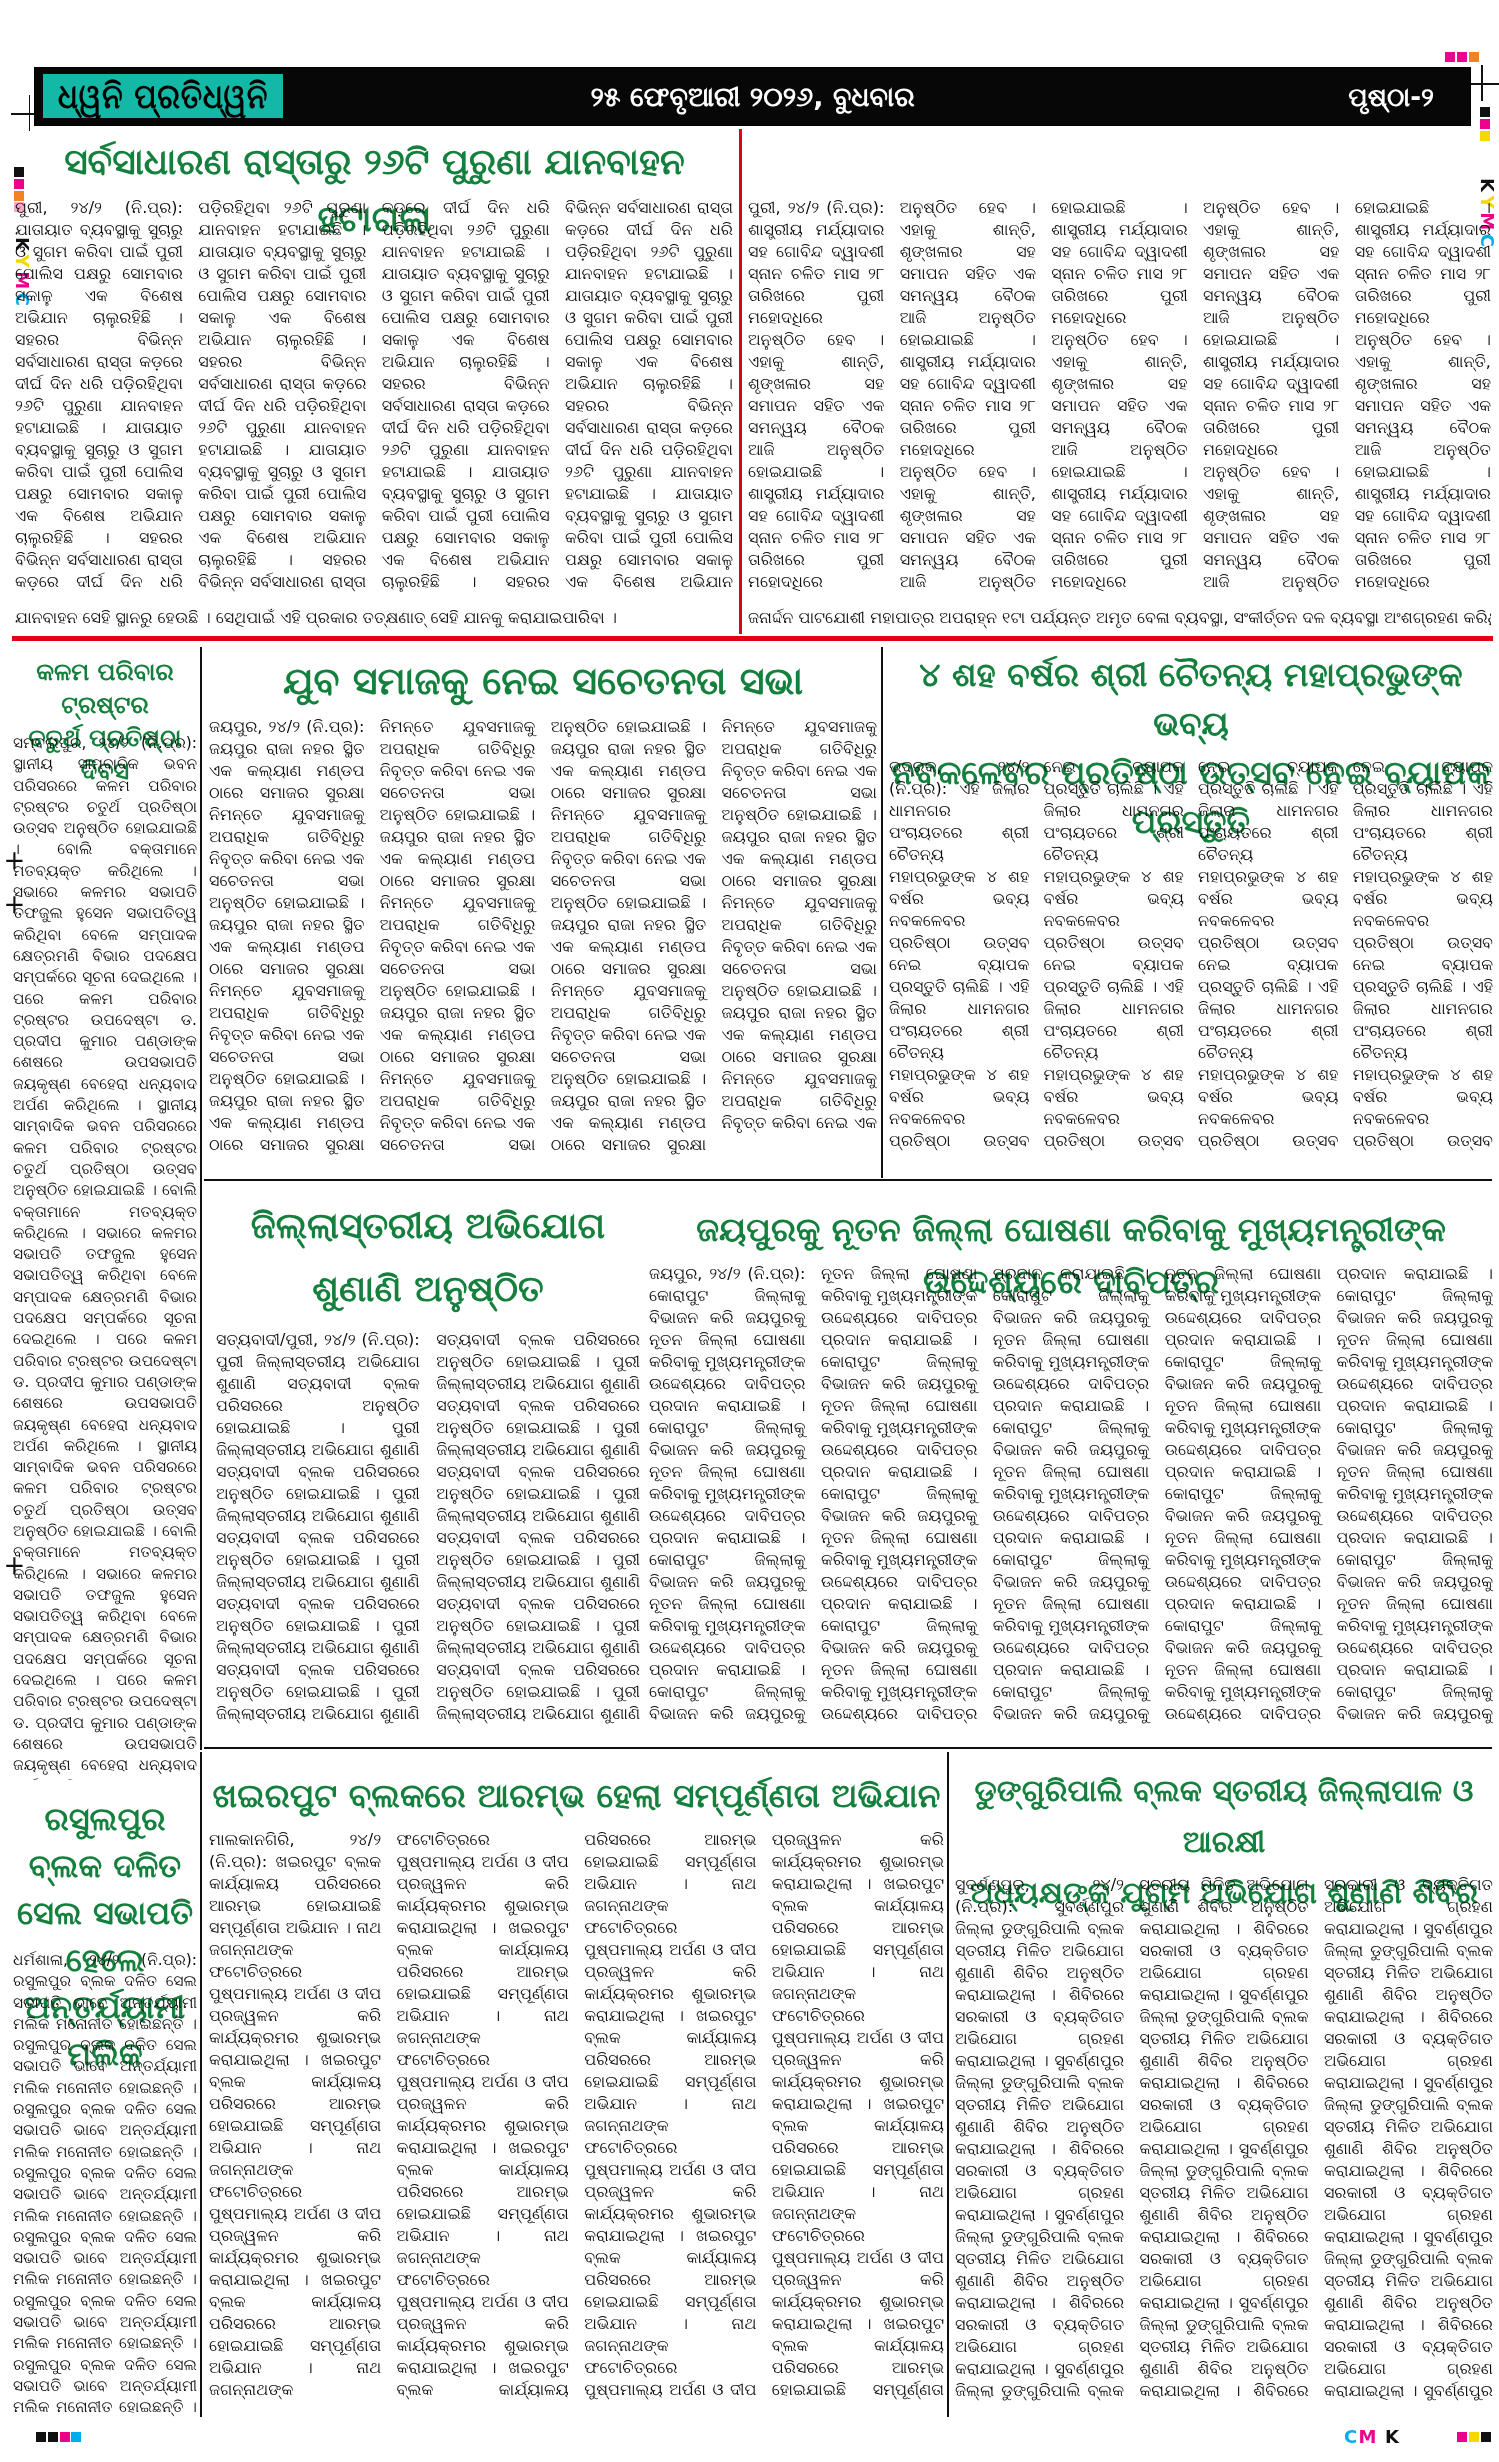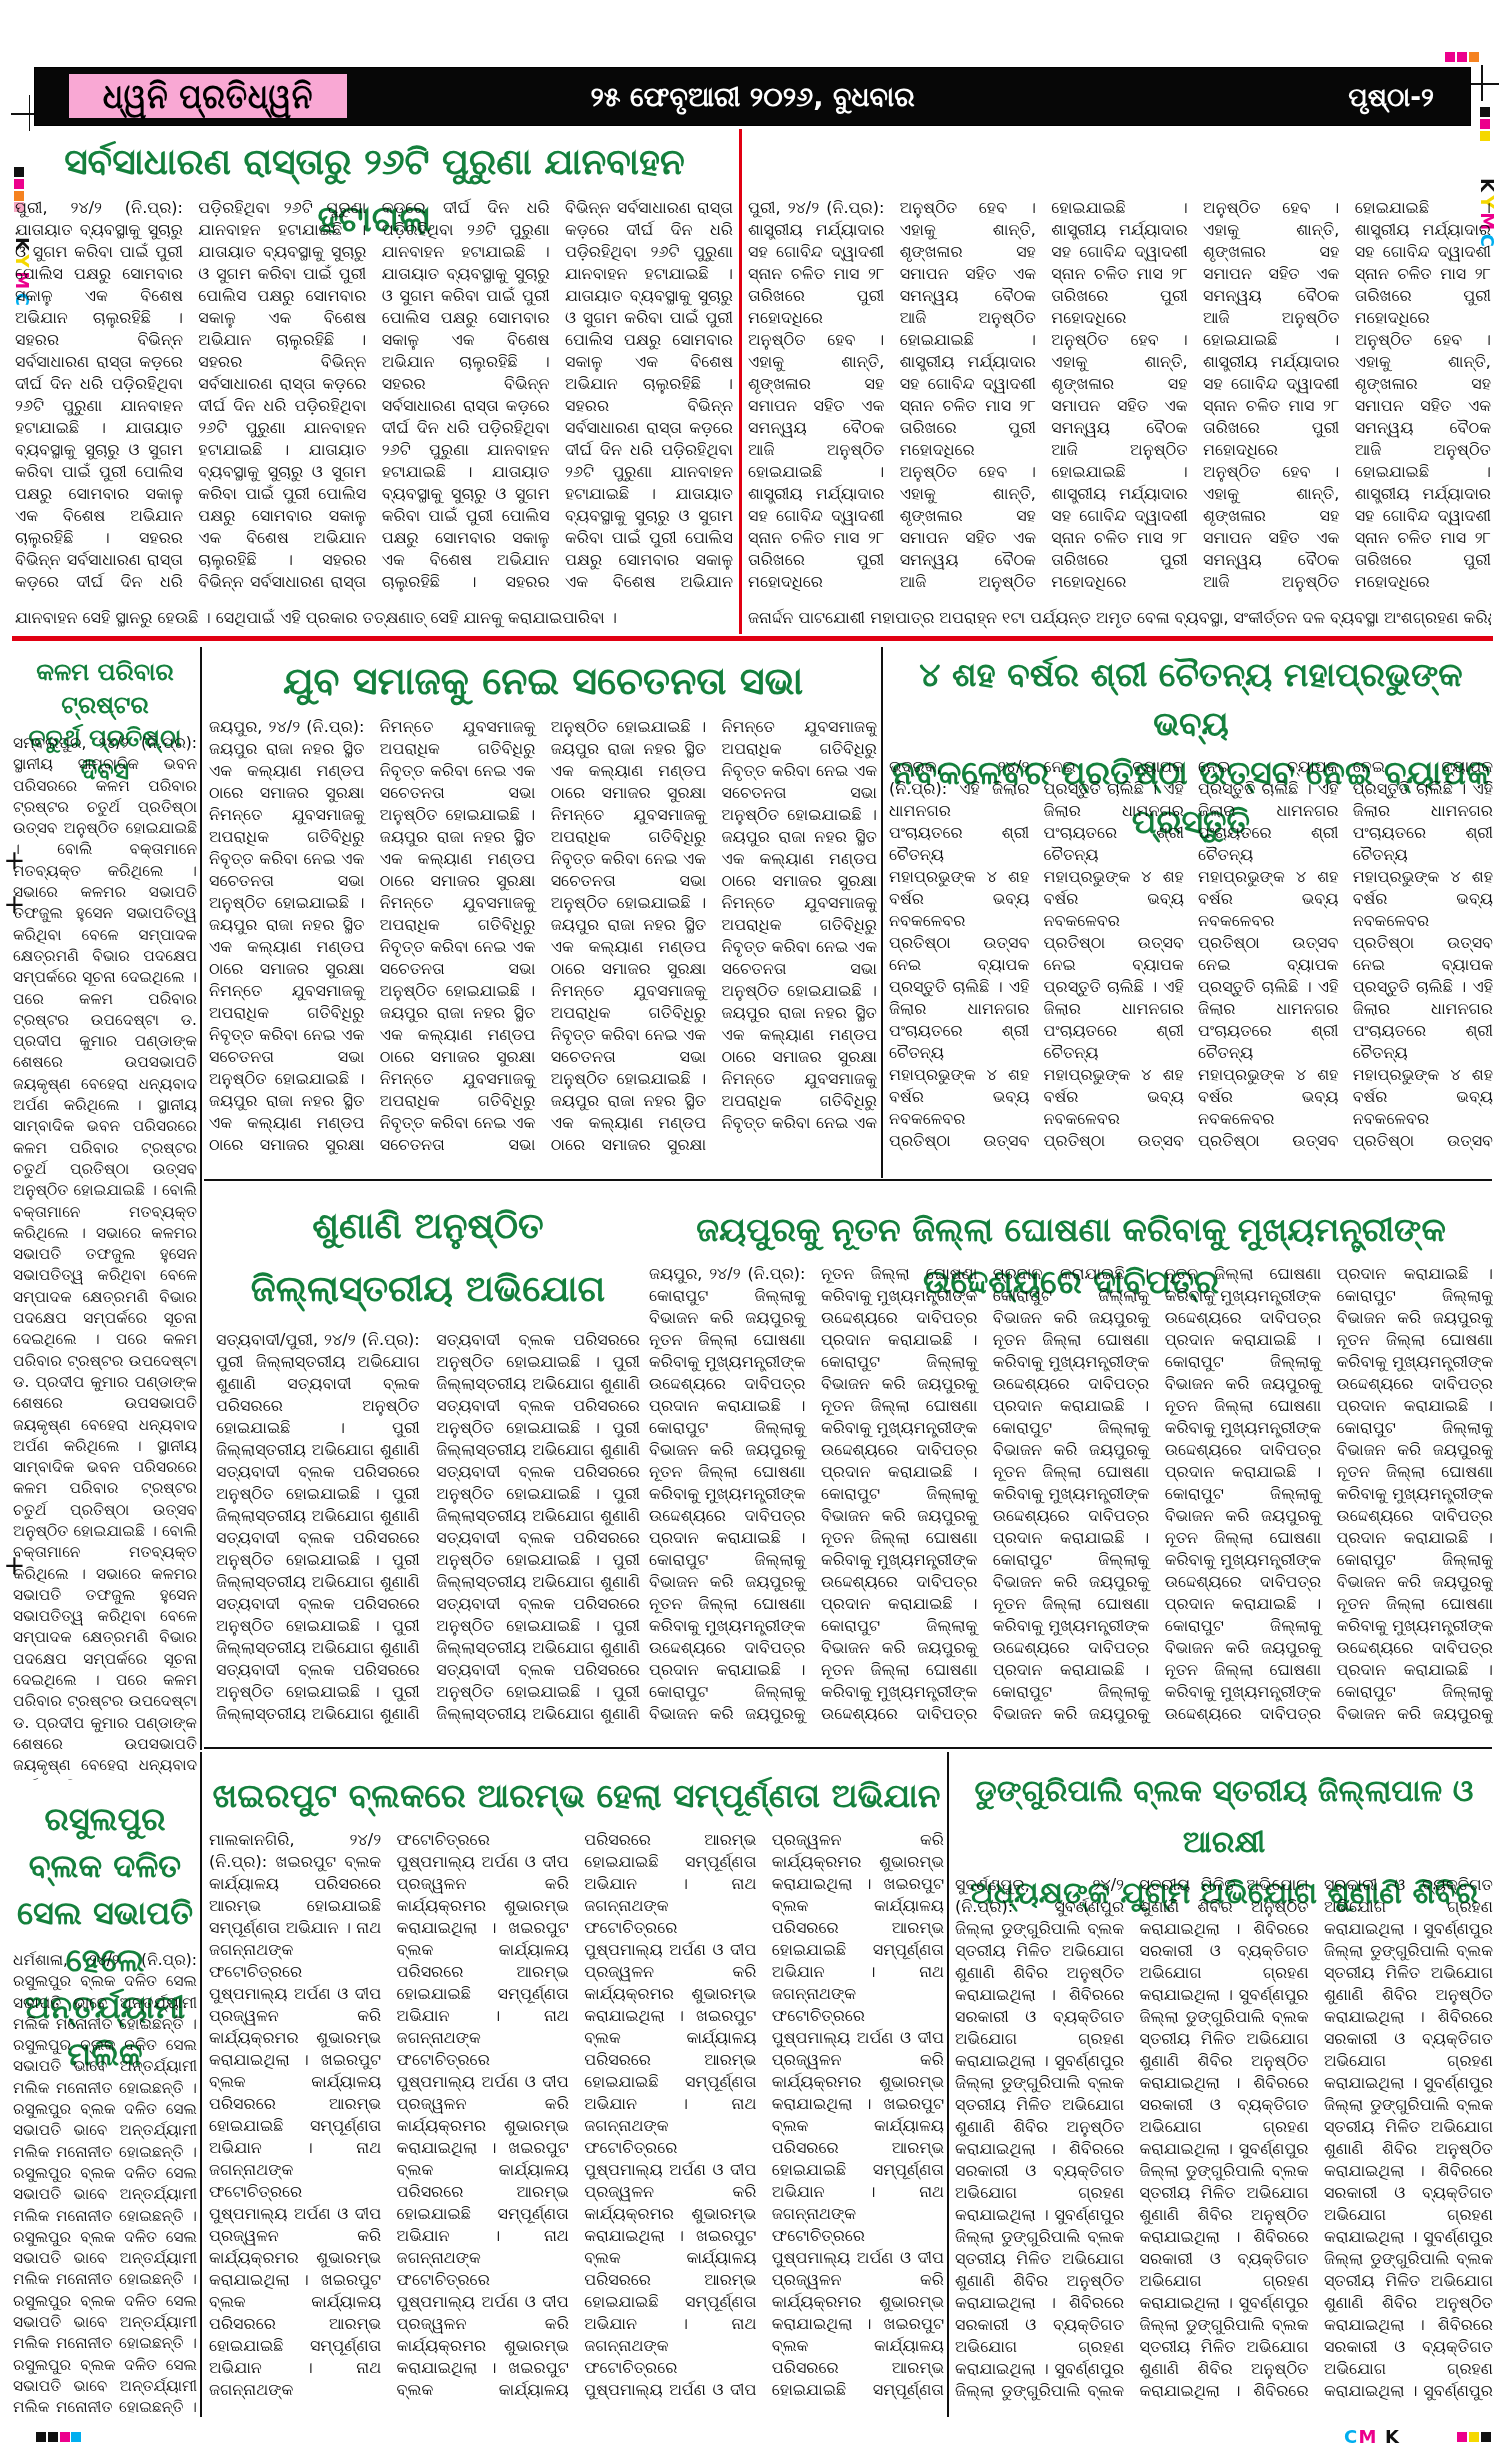--- a/index.html
+++ b/index.html
@@ -2,21 +2,21 @@
 <html style="font-size:9.5px"><head>
 <meta charset="utf-8">
 <style>
   html,body{margin:0;padding:0;background:#e8e8e6;}
   .page{
     position:relative;width:1500px;height:2462px;background:#ffffff;
     font-family:"DejaVu Sans","Liberation Sans",sans-serif;color:#0d0d0d;overflow:hidden;
   }
   
   .masthead{position:absolute;left:34px;top:67px;width:1435px;height:57px;background:#070707;border:1.2px solid #000;}
-  .logo-box{position:absolute;left:34px;top:6px;width:278px;height:44px;background:#f9a8d4;display:flex;align-items:center;justify-content:center;}
+  .logo-box{position:absolute;left:8px;top:6px;width:240px;height:44px;background:#14b8a6;display:flex;align-items:center;justify-content:center;}
   .logo-text{font-size:30px;font-weight:900;letter-spacing:0.6px;color:#000;transform:scaleY(1.15);white-space:nowrap;}
   .masthead-date{position:absolute;left:50%;top:50%;transform:translate(-50%,-50%);color:#fff;font-size:27px;font-weight:700;white-space:nowrap;}
   .masthead-page{position:absolute;right:36px;top:50%;transform:translateY(-50%);color:#fff;font-size:26px;font-weight:700;white-space:nowrap;}
   
   .headline{position:absolute;font-weight:700;text-align:center;color:#15803d;transform-origin:center;}
   .body-cols{position:absolute;text-align:justify;font-size:16px;line-height:22px;overflow:hidden;column-fill:auto;}
   .body-single{position:absolute;text-align:justify;font-size:15.4px;line-height:21.3px;overflow:hidden;}
   .tail-line{position:absolute;font-size:16px;line-height:25px;overflow:hidden;white-space:nowrap;}
   .dl{font-weight:400;}
   
@@ -177,22 +177,22 @@
     <div>ନବକଳେବର ପ୍ରତିଷ୍ଠା ଉତ୍ସବ ନେଇ ବ୍ୟାପକ ପ୍ରସ୍ତୁତି</div>
   </div>
   <div class="body-cols b-chait">
     <span class="dl">ଭଦ୍ରକ, ୨୪/୨ (ନି.ପ୍ର):</span>
     <span>ଏହି ଜିଲାର ଧାମନଗର ପଂଚାୟତରେ ଶ୍ରୀ ଚୈତନ୍ୟ ମହାପ୍ରଭୁଙ୍କ ୪ ଶହ ବର୍ଷର ଭବ୍ୟ ନବକଳେବର ପ୍ରତିଷ୍ଠା ଉତ୍ସବ ନେଇ ବ୍ୟାପକ ପ୍ରସ୍ତୁତି ଚାଲିଛି । ଏହି ଜିଲାର ଧାମନଗର ପଂଚାୟତରେ ଶ୍ରୀ ଚୈତନ୍ୟ ମହାପ୍ରଭୁଙ୍କ ୪ ଶହ ବର୍ଷର ଭବ୍ୟ ନବକଳେବର ପ୍ରତିଷ୍ଠା ଉତ୍ସବ ନେଇ ବ୍ୟାପକ ପ୍ରସ୍ତୁତି ଚାଲିଛି । ଏହି ଜିଲାର ଧାମନଗର ପଂଚାୟତରେ ଶ୍ରୀ ଚୈତନ୍ୟ ମହାପ୍ରଭୁଙ୍କ ୪ ଶହ ବର୍ଷର ଭବ୍ୟ ନବକଳେବର ପ୍ରତିଷ୍ଠା ଉତ୍ସବ ନେଇ ବ୍ୟାପକ ପ୍ରସ୍ତୁତି ଚାଲିଛି । ଏହି ଜିଲାର ଧାମନଗର ପଂଚାୟତରେ ଶ୍ରୀ ଚୈତନ୍ୟ ମହାପ୍ରଭୁଙ୍କ ୪ ଶହ ବର୍ଷର ଭବ୍ୟ ନବକଳେବର ପ୍ରତିଷ୍ଠା ଉତ୍ସବ ନେଇ ବ୍ୟାପକ ପ୍ରସ୍ତୁତି ଚାଲିଛି । ଏହି ଜିଲାର ଧାମନଗର ପଂଚାୟତରେ ଶ୍ରୀ ଚୈତନ୍ୟ ମହାପ୍ରଭୁଙ୍କ ୪ ଶହ ବର୍ଷର ଭବ୍ୟ ନବକଳେବର ପ୍ରତିଷ୍ଠା ଉତ୍ସବ ନେଇ ବ୍ୟାପକ ପ୍ରସ୍ତୁତି ଚାଲିଛି । ଏହି ଜିଲାର ଧାମନଗର ପଂଚାୟତରେ ଶ୍ରୀ ଚୈତନ୍ୟ ମହାପ୍ରଭୁଙ୍କ ୪ ଶହ ବର୍ଷର ଭବ୍ୟ ନବକଳେବର ପ୍ରତିଷ୍ଠା ଉତ୍ସବ ନେଇ ବ୍ୟାପକ ପ୍ରସ୍ତୁତି ଚାଲିଛି । ଏହି ଜିଲାର ଧାମନଗର ପଂଚାୟତରେ ଶ୍ରୀ ଚୈତନ୍ୟ ମହାପ୍ରଭୁଙ୍କ ୪ ଶହ ବର୍ଷର ଭବ୍ୟ ନବକଳେବର ପ୍ରତିଷ୍ଠା ଉତ୍ସବ ନେଇ ବ୍ୟାପକ ପ୍ରସ୍ତୁତି ଚାଲିଛି । ଏହି ଜିଲାର ଧାମନଗର ପଂଚାୟତରେ ଶ୍ରୀ ଚୈତନ୍ୟ ମହାପ୍ରଭୁଙ୍କ ୪ ଶହ ବର୍ଷର ଭବ୍ୟ ନବକଳେବର ପ୍ରତିଷ୍ଠା ଉତ୍ସବ ନେଇ ବ୍ୟାପକ ପ୍ରସ୍ତୁତି ଚାଲିଛି । ଏହି ଜିଲାର ଧାମନଗର ପଂଚାୟତରେ ଶ୍ରୀ ଚୈତନ୍ୟ ମହାପ୍ରଭୁଙ୍କ ୪ ଶହ ବର୍ଷର ଭବ୍ୟ ନବକଳେବର ପ୍ରତିଷ୍ଠା ଉତ୍ସବ ନେଇ ବ୍ୟାପକ ପ୍ରସ୍ତୁତି ଚାଲିଛି ।</span>
   </div>
 
   <div class="hr-black hrule-b1"></div>
 
   <div class="headline h-hear">
+    <div>ଜିଲ୍ଲାସ୍ତରୀୟ ଅଭିଯୋଗ</div>
     <div>ଶୁଣାଣି ଅନୁଷ୍ଠିତ</div>
-    <div>ଜିଲ୍ଲାସ୍ତରୀୟ ଅଭିଯୋଗ</div>
   </div>
   <div class="body-cols b-hear">
     <span class="dl">ସତ୍ୟବାଦୀ/ପୁରୀ, ୨୪/୨ (ନି.ପ୍ର):</span>
     <span>ପୁରୀ ଜିଲ୍ଲାସ୍ତରୀୟ ଅଭିଯୋଗ ଶୁଣାଣି ସତ୍ୟବାଦୀ ବ୍ଲକ ପରିସରରେ ଅନୁଷ୍ଠିତ ହୋଇଯାଇଛି । ପୁରୀ ଜିଲ୍ଲାସ୍ତରୀୟ ଅଭିଯୋଗ ଶୁଣାଣି ସତ୍ୟବାଦୀ ବ୍ଲକ ପରିସରରେ ଅନୁଷ୍ଠିତ ହୋଇଯାଇଛି । ପୁରୀ ଜିଲ୍ଲାସ୍ତରୀୟ ଅଭିଯୋଗ ଶୁଣାଣି ସତ୍ୟବାଦୀ ବ୍ଲକ ପରିସରରେ ଅନୁଷ୍ଠିତ ହୋଇଯାଇଛି । ପୁରୀ ଜିଲ୍ଲାସ୍ତରୀୟ ଅଭିଯୋଗ ଶୁଣାଣି ସତ୍ୟବାଦୀ ବ୍ଲକ ପରିସରରେ ଅନୁଷ୍ଠିତ ହୋଇଯାଇଛି । ପୁରୀ ଜିଲ୍ଲାସ୍ତରୀୟ ଅଭିଯୋଗ ଶୁଣାଣି ସତ୍ୟବାଦୀ ବ୍ଲକ ପରିସରରେ ଅନୁଷ୍ଠିତ ହୋଇଯାଇଛି । ପୁରୀ ଜିଲ୍ଲାସ୍ତରୀୟ ଅଭିଯୋଗ ଶୁଣାଣି ସତ୍ୟବାଦୀ ବ୍ଲକ ପରିସରରେ ଅନୁଷ୍ଠିତ ହୋଇଯାଇଛି । ପୁରୀ ଜିଲ୍ଲାସ୍ତରୀୟ ଅଭିଯୋଗ ଶୁଣାଣି ସତ୍ୟବାଦୀ ବ୍ଲକ ପରିସରରେ ଅନୁଷ୍ଠିତ ହୋଇଯାଇଛି । ପୁରୀ ଜିଲ୍ଲାସ୍ତରୀୟ ଅଭିଯୋଗ ଶୁଣାଣି ସତ୍ୟବାଦୀ ବ୍ଲକ ପରିସରରେ ଅନୁଷ୍ଠିତ ହୋଇଯାଇଛି । ପୁରୀ ଜିଲ୍ଲାସ୍ତରୀୟ ଅଭିଯୋଗ ଶୁଣାଣି ସତ୍ୟବାଦୀ ବ୍ଲକ ପରିସରରେ ଅନୁଷ୍ଠିତ ହୋଇଯାଇଛି । ପୁରୀ ଜିଲ୍ଲାସ୍ତରୀୟ ଅଭିଯୋଗ ଶୁଣାଣି ସତ୍ୟବାଦୀ ବ୍ଲକ ପରିସରରେ ଅନୁଷ୍ଠିତ ହୋଇଯାଇଛି । ପୁରୀ ଜିଲ୍ଲାସ୍ତରୀୟ ଅଭିଯୋଗ ଶୁଣାଣି ସତ୍ୟବାଦୀ ବ୍ଲକ ପରିସରରେ ଅନୁଷ୍ଠିତ ହୋଇଯାଇଛି । ପୁରୀ ଜିଲ୍ଲାସ୍ତରୀୟ ଅଭିଯୋଗ ଶୁଣାଣି ସତ୍ୟବାଦୀ ବ୍ଲକ ପରିସରରେ ଅନୁଷ୍ଠିତ ହୋଇଯାଇଛି ।</span>
   </div>
 
   <div class="headline h-jey">ଜୟପୁରକୁ ନୂତନ ଜିଲ୍ଲା ଘୋଷଣା କରିବାକୁ ମୁଖ୍ୟମନ୍ତ୍ରୀଙ୍କ ଉଦ୍ଦେଶ୍ୟରେ ଦାବିପତ୍ର</div>
   <div class="body-cols b-jey">
     <span class="dl">ଜୟପୁର, ୨୪/୨ (ନି.ପ୍ର):</span>
     <span>କୋରାପୁଟ ଜିଲ୍ଲାକୁ ବିଭାଜନ କରି ଜୟପୁରକୁ ନୂତନ ଜିଲ୍ଲା ଘୋଷଣା କରିବାକୁ ମୁଖ୍ୟମନ୍ତ୍ରୀଙ୍କ ଉଦ୍ଦେଶ୍ୟରେ ଦାବିପତ୍ର ପ୍ରଦାନ କରାଯାଇଛି । କୋରାପୁଟ ଜିଲ୍ଲାକୁ ବିଭାଜନ କରି ଜୟପୁରକୁ ନୂତନ ଜିଲ୍ଲା ଘୋଷଣା କରିବାକୁ ମୁଖ୍ୟମନ୍ତ୍ରୀଙ୍କ ଉଦ୍ଦେଶ୍ୟରେ ଦାବିପତ୍ର ପ୍ରଦାନ କରାଯାଇଛି । କୋରାପୁଟ ଜିଲ୍ଲାକୁ ବିଭାଜନ କରି ଜୟପୁରକୁ ନୂତନ ଜିଲ୍ଲା ଘୋଷଣା କରିବାକୁ ମୁଖ୍ୟମନ୍ତ୍ରୀଙ୍କ ଉଦ୍ଦେଶ୍ୟରେ ଦାବିପତ୍ର ପ୍ରଦାନ କରାଯାଇଛି । କୋରାପୁଟ ଜିଲ୍ଲାକୁ ବିଭାଜନ କରି ଜୟପୁରକୁ ନୂତନ ଜିଲ୍ଲା ଘୋଷଣା କରିବାକୁ ମୁଖ୍ୟମନ୍ତ୍ରୀଙ୍କ ଉଦ୍ଦେଶ୍ୟରେ ଦାବିପତ୍ର ପ୍ରଦାନ କରାଯାଇଛି । କୋରାପୁଟ ଜିଲ୍ଲାକୁ ବିଭାଜନ କରି ଜୟପୁରକୁ ନୂତନ ଜିଲ୍ଲା ଘୋଷଣା କରିବାକୁ ମୁଖ୍ୟମନ୍ତ୍ରୀଙ୍କ ଉଦ୍ଦେଶ୍ୟରେ ଦାବିପତ୍ର ପ୍ରଦାନ କରାଯାଇଛି । କୋରାପୁଟ ଜିଲ୍ଲାକୁ ବିଭାଜନ କରି ଜୟପୁରକୁ ନୂତନ ଜିଲ୍ଲା ଘୋଷଣା କରିବାକୁ ମୁଖ୍ୟମନ୍ତ୍ରୀଙ୍କ ଉଦ୍ଦେଶ୍ୟରେ ଦାବିପତ୍ର ପ୍ରଦାନ କରାଯାଇଛି । କୋରାପୁଟ ଜିଲ୍ଲାକୁ ବିଭାଜନ କରି ଜୟପୁରକୁ ନୂତନ ଜିଲ୍ଲା ଘୋଷଣା କରିବାକୁ ମୁଖ୍ୟମନ୍ତ୍ରୀଙ୍କ ଉଦ୍ଦେଶ୍ୟରେ ଦାବିପତ୍ର ପ୍ରଦାନ କରାଯାଇଛି । କୋରାପୁଟ ଜିଲ୍ଲାକୁ ବିଭାଜନ କରି ଜୟପୁରକୁ ନୂତନ ଜିଲ୍ଲା ଘୋଷଣା କରିବାକୁ ମୁଖ୍ୟମନ୍ତ୍ରୀଙ୍କ ଉଦ୍ଦେଶ୍ୟରେ ଦାବିପତ୍ର ପ୍ରଦାନ କରାଯାଇଛି । କୋରାପୁଟ ଜିଲ୍ଲାକୁ ବିଭାଜନ କରି ଜୟପୁରକୁ ନୂତନ ଜିଲ୍ଲା ଘୋଷଣା କରିବାକୁ ମୁଖ୍ୟମନ୍ତ୍ରୀଙ୍କ ଉଦ୍ଦେଶ୍ୟରେ ଦାବିପତ୍ର ପ୍ରଦାନ କରାଯାଇଛି । କୋରାପୁଟ ଜିଲ୍ଲାକୁ ବିଭାଜନ କରି ଜୟପୁରକୁ ନୂତନ ଜିଲ୍ଲା ଘୋଷଣା କରିବାକୁ ମୁଖ୍ୟମନ୍ତ୍ରୀଙ୍କ ଉଦ୍ଦେଶ୍ୟରେ ଦାବିପତ୍ର ପ୍ରଦାନ କରାଯାଇଛି । କୋରାପୁଟ ଜିଲ୍ଲାକୁ ବିଭାଜନ କରି ଜୟପୁରକୁ ନୂତନ ଜିଲ୍ଲା ଘୋଷଣା କରିବାକୁ ମୁଖ୍ୟମନ୍ତ୍ରୀଙ୍କ ଉଦ୍ଦେଶ୍ୟରେ ଦାବିପତ୍ର ପ୍ରଦାନ କରାଯାଇଛି । କୋରାପୁଟ ଜିଲ୍ଲାକୁ ବିଭାଜନ କରି ଜୟପୁରକୁ ନୂତନ ଜିଲ୍ଲା ଘୋଷଣା କରିବାକୁ ମୁଖ୍ୟମନ୍ତ୍ରୀଙ୍କ ଉଦ୍ଦେଶ୍ୟରେ ଦାବିପତ୍ର ପ୍ରଦାନ କରାଯାଇଛି । କୋରାପୁଟ ଜିଲ୍ଲାକୁ ବିଭାଜନ କରି ଜୟପୁରକୁ ନୂତନ ଜିଲ୍ଲା ଘୋଷଣା କରିବାକୁ ମୁଖ୍ୟମନ୍ତ୍ରୀଙ୍କ ଉଦ୍ଦେଶ୍ୟରେ ଦାବିପତ୍ର ପ୍ରଦାନ କରାଯାଇଛି । କୋରାପୁଟ ଜିଲ୍ଲାକୁ ବିଭାଜନ କରି ଜୟପୁରକୁ ନୂତନ ଜିଲ୍ଲା ଘୋଷଣା କରିବାକୁ ମୁଖ୍ୟମନ୍ତ୍ରୀଙ୍କ ଉଦ୍ଦେଶ୍ୟରେ ଦାବିପତ୍ର ପ୍ରଦାନ କରାଯାଇଛି । କୋରାପୁଟ ଜିଲ୍ଲାକୁ ବିଭାଜନ କରି ଜୟପୁରକୁ ନୂତନ ଜିଲ୍ଲା ଘୋଷଣା କରିବାକୁ ମୁଖ୍ୟମନ୍ତ୍ରୀଙ୍କ ଉଦ୍ଦେଶ୍ୟରେ ଦାବିପତ୍ର ପ୍ରଦାନ କରାଯାଇଛି । କୋରାପୁଟ ଜିଲ୍ଲାକୁ ବିଭାଜନ କରି ଜୟପୁରକୁ ନୂତନ ଜିଲ୍ଲା ଘୋଷଣା କରିବାକୁ ମୁଖ୍ୟମନ୍ତ୍ରୀଙ୍କ ଉଦ୍ଦେଶ୍ୟରେ ଦାବିପତ୍ର ପ୍ରଦାନ କରାଯାଇଛି । କୋରାପୁଟ ଜିଲ୍ଲାକୁ ବିଭାଜନ କରି ଜୟପୁରକୁ ନୂତନ ଜିଲ୍ଲା ଘୋଷଣା କରିବାକୁ ମୁଖ୍ୟମନ୍ତ୍ରୀଙ୍କ ଉଦ୍ଦେଶ୍ୟରେ ଦାବିପତ୍ର ପ୍ରଦାନ କରାଯାଇଛି । କୋରାପୁଟ ଜିଲ୍ଲାକୁ ବିଭାଜନ କରି ଜୟପୁରକୁ ନୂତନ ଜିଲ୍ଲା ଘୋଷଣା କରିବାକୁ ମୁଖ୍ୟମନ୍ତ୍ରୀଙ୍କ ଉଦ୍ଦେଶ୍ୟରେ ଦାବିପତ୍ର ପ୍ରଦାନ କରାଯାଇଛି ।</span>

